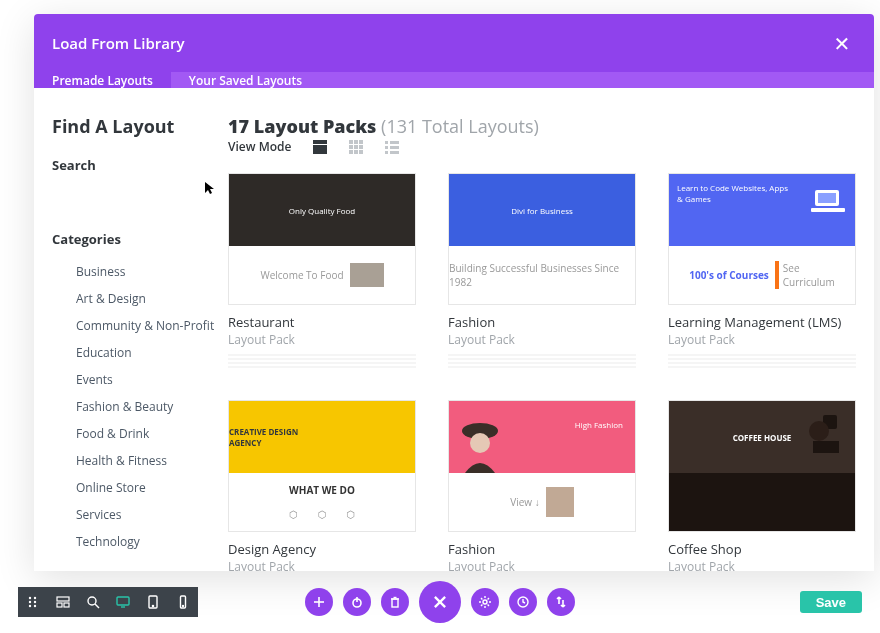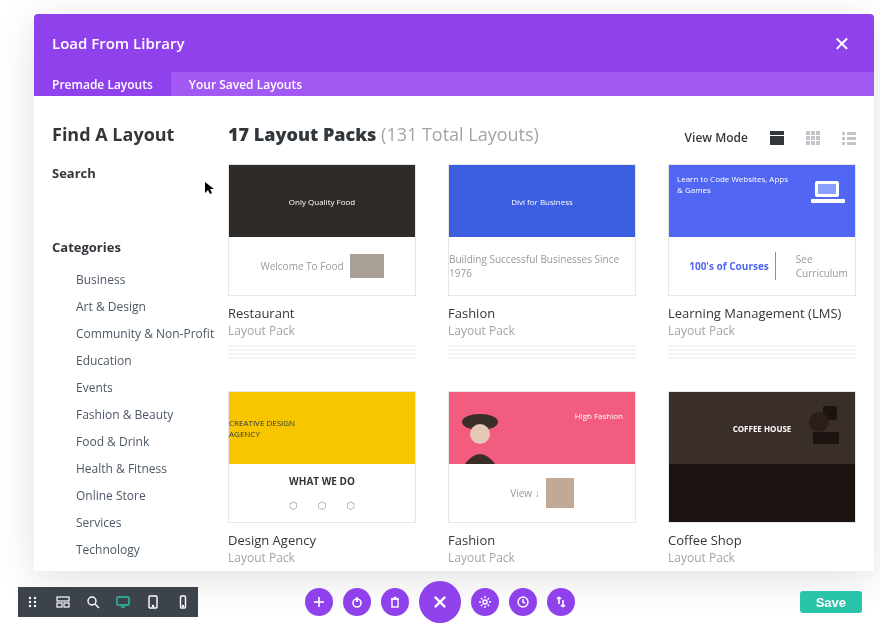--- a/index.html
+++ b/index.html
@@ -10,33 +10,33 @@
   }
   
   .modal { position: absolute; top: 14px; left: 34px; right: 6px; bottom: 62px;
            background: #fff; box-shadow: 0 8px 40px rgba(0,0,0,.12);
            border-radius: 4px 4px 0 0; overflow: hidden; display: flex; flex-direction: column; }
   .modal-header { background: #8f42ec; color: #fff; height: 58px; display: flex;
                   align-items: center; justify-content: space-between; padding: 0 18px; }
   .modal-header h1 { font-size: 15px; font-weight: 600; }
   .close-btn { width: 28px; height: 28px; display: flex; align-items:center; justify-content:center;
                cursor: pointer; font-size: 20px; }
-  .modal-tabs { background: #a259f4; display: flex; height: 24px; }
+  .modal-tabs { background: #a259f4; display: flex; height: 16px; }
   .tab { padding: 0 18px; display: flex; align-items:center; font-size: 12px; color: #fff;
          cursor: pointer; font-weight: 600; }
   .tab.active { background: #8f42ec; }
   .modal-body { flex: 1; overflow: auto; display: flex; padding: 26px 18px 18px 18px; }
   .sidebar { width: 176px; flex: 0 0 176px; padding-right: 8px; }
   .sidebar h2 { font-size: 18px; font-weight: 700; color: #32373c; margin-bottom: 18px; }
   .sidebar .section-label { font-size: 13px; font-weight: 700; color: #32373c; margin: 10px 0 10px 0; }
   .cat-list { list-style: none; margin-left: 24px; }
   .cat-list li { font-size: 12px; color: #4c5866; padding: 5px 0; cursor: pointer; }
   .content { flex:1; }
-  .content-head { display:flex; justify-content:space-between; align-items:flex-end;
-                  margin-bottom: 18px; }
+  .content-head { display:flex; justify-content:space-between; align-items:flex-start;
+                  margin-bottom: 18px; flex-direction: column; }
   .content-head h2 { font-size:18px; font-weight:700; color:#32373c; }
   .content-head h2 span { color:#a0a5aa; font-weight:400; }
   .view-mode { display:flex; align-items:center; gap:22px; font-size:12px; font-weight:600;
                color:#32373c; }
   .vm-icon { width:14px; height:14px; display:flex; align-items:center; justify-content:center;
              cursor:pointer; }
   .vm-icon svg { width:14px; height:14px; }
   .grid { display:grid; grid-template-columns: repeat(3, 1fr); gap: 32px 32px; }
   .card { cursor:pointer; }
   .thumb { width:100%; height:132px; background:#eee; border:1px solid #e6e6e6;
@@ -158,52 +158,52 @@
           <div class="card-sub">Layout Pack</div>
           <div class="card-shadow"></div>
         </div>
 
         <div class="card">
           <div class="thumb">
             <div class="hero" style="background:#3b5fe0;color:#fff;">
                 <span>Divi for Business</span>
               </div>
             <div class="bottom">
-                <span>Building Successful Businesses Since 1976</span>
+                <span>Building Successful Businesses Since 1982</span>
               </div>
           </div>
           <div class="card-title">Fashion</div>
           <div class="card-sub">Layout Pack</div>
           <div class="card-shadow"></div>
         </div>
 
         <div class="card">
           <div class="thumb">
             <div class="hero" style="background:#5166f2;color:#fff;">
               <span style="position:absolute;left:8px;top:8px;width:60%;text-align:left;">Learn to Code Websites, Apps &amp; Games</span>
               <svg width="38" height="28" viewBox="0 0 38 28" style="position:absolute;right:8px;top:14px;">
                   <rect x="6" y="2" width="24" height="16" rx="2" fill="#fff"></rect>
                   <rect x="9" y="5" width="18" height="10" fill="#8aa0ff"></rect>
                   <rect x="2" y="20" width="34" height="4" rx="1" fill="#fff"></rect>
                 </svg>
             </div>
             <div class="bottom">
                 <span style="color:#5166f2;font-weight:700;">100's of Courses</span>
-                <div style="width:60px;border-left:1px solid #f97316;padding-left:20px;">See Curriculum</div>
+                <div style="width:60px;border-left:4px solid #f97316;padding-left:4px;">See Curriculum</div>
               </div>
           </div>
           <div class="card-title">Learning Management (LMS)</div>
           <div class="card-sub">Layout Pack</div>
           <div class="card-shadow"></div>
         </div>
 
         <div class="card">
           <div class="thumb">
             <div class="hero" style="flex-direction:row;background:#f7c600;color:#32373c;flex-direction:row;">
-              <div style="flex:1;display:flex;align-items:center;justify-content:center;font-weight:400;font-size:8px;">
+              <div style="flex:1;display:flex;align-items:center;justify-content:center;font-weight:700;font-size:8px;">
                   <span>CREATIVE DESIGN AGENCY</span>
                 </div>
               <div style="flex:1;background:linear-gradient(135deg,#999,#ccc);"></div>
             </div>
             <div class="bottom" style="flex-direction:column;">
                 <span style="font-weight:700;color:#333;">WHAT WE DO</span>
                 <div style="display:flex;gap:20px;margin-top:4px;">
                   <span>⬡</span>
                   <span>⬡</span>
                   <span>⬡</span>

